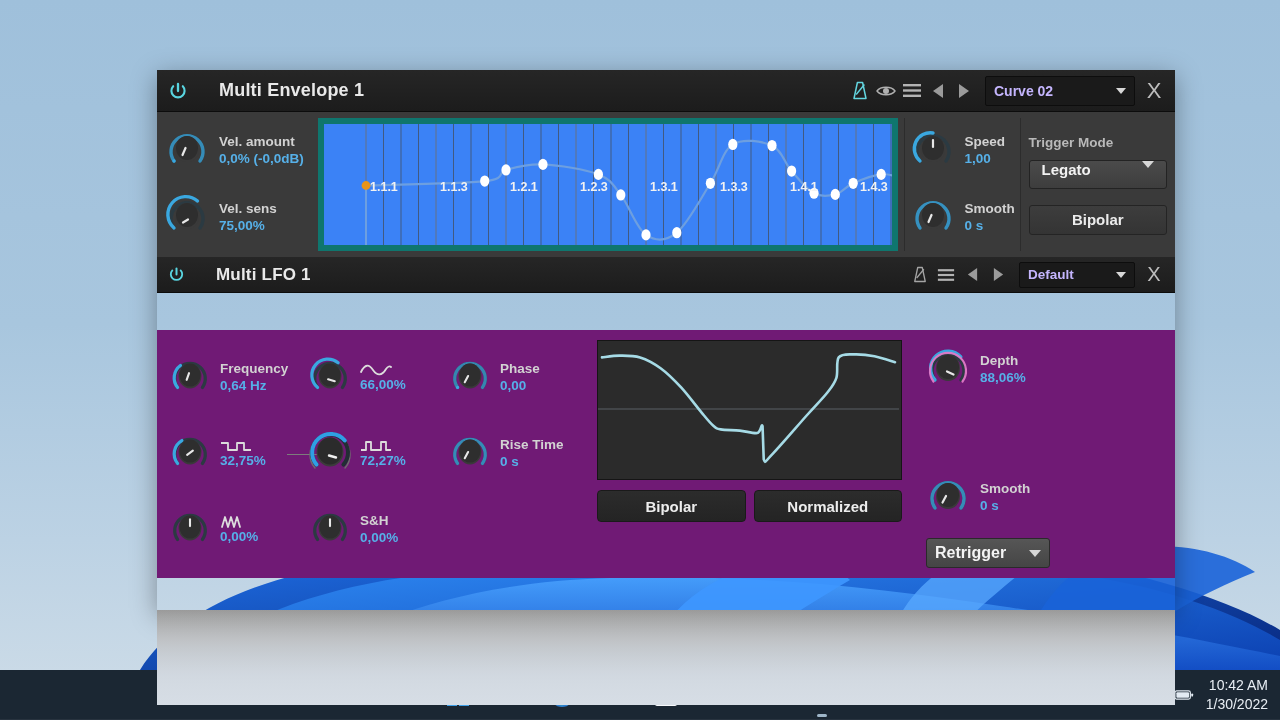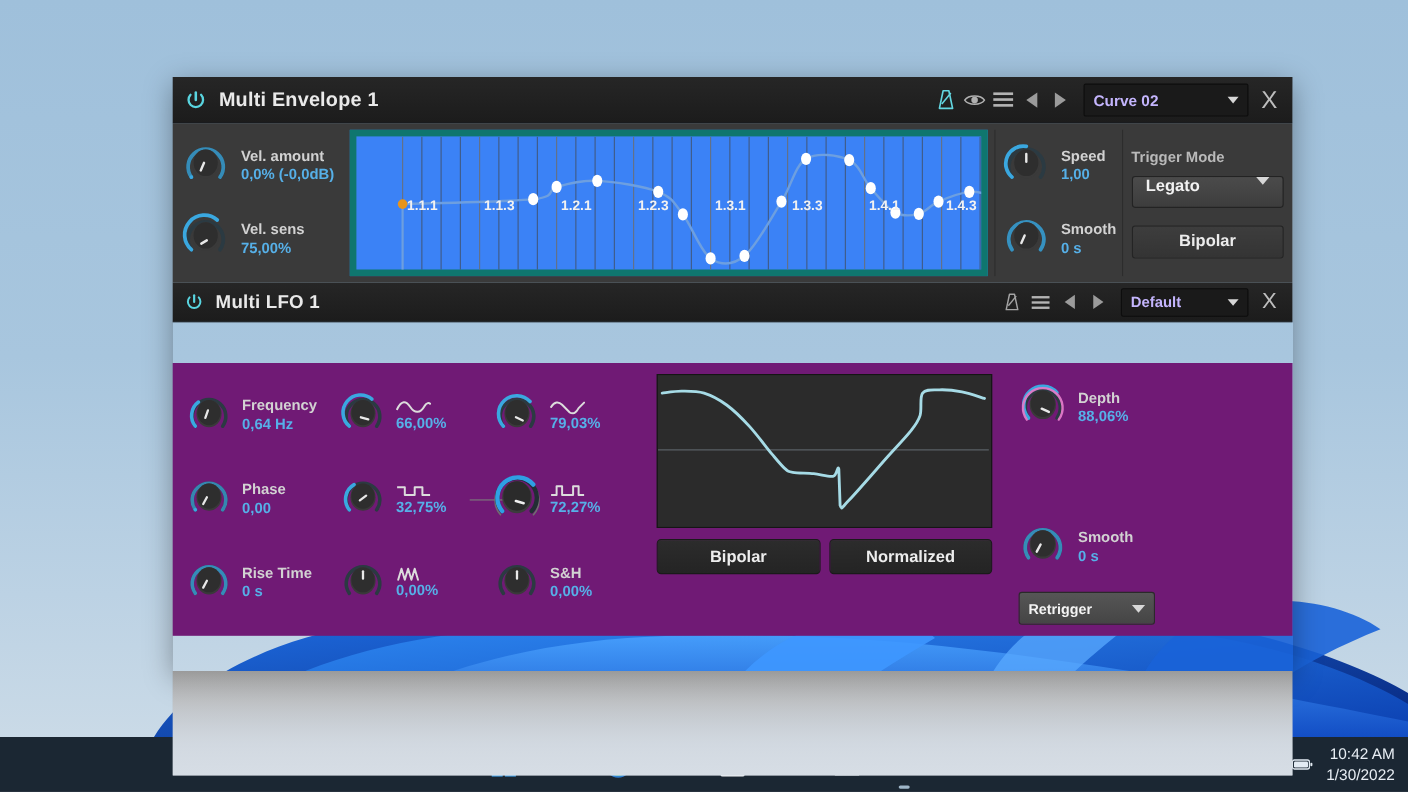--- a/index.html
+++ b/index.html
@@ -31,21 +31,21 @@
   #plugin-window {
     position:absolute; left:157px; top:70px; width:1018px; height:540px;
     box-shadow:0 6px 24px rgba(0,0,0,.35);
   }
   .panel-bar {
     height:42px; background:linear-gradient(180deg,#262626,#1c1c1c);
     display:flex; align-items:center; padding:0 6px 0 10px; position:relative;
     border-bottom:1px solid #0c0c0c;
   }
   .power-btn { width:22px; height:22px; margin-right:10px; cursor:pointer; flex:0 0 auto; }
-  .panel-title { color:#e9e9e9; font-size:18px; font-weight:bold; letter-spacing:.2px; white-space:nowrap; }
+  .panel-title { color:#e9e9e9; font-size:18px; font-weight:bold; letter-spacing:.2px; white-space:nowrap;margin-left:20px; }
   .bar-spacer { flex:1 1 auto; }
   .bar-ico { width:26px; height:24px; display:flex; align-items:center; justify-content:center; cursor:pointer; flex:0 0 auto; }
   .preset-box {
     width:150px; height:30px; margin-left:8px; background:#1a1a1a; border:1px solid #0d0d0d; border-radius:2px;
     display:flex; align-items:center; padding:0 8px; cursor:pointer;
   }
   .preset-box .pname { color:#c4b5fd; font-size:14px; font-weight:bold; flex:1 1 auto; white-space:nowrap; overflow:hidden; }
   .caret { width:0;height:0;border-left:6px solid transparent;border-right:6px solid transparent;border-top:7px solid #d7d7d7; }
   .caret.sm { border-left-width:5px;border-right-width:5px;border-top-width:6px; }
   .close-x { width:30px; height:30px; margin-left:4px; display:flex;align-items:center;justify-content:center;cursor:pointer;color:#bdbdbd;font-size:22px;font-weight:300; }
@@ -90,21 +90,21 @@
   .wave-ico { display:block; }
   #lfo-scope-wrap { width:305px; display:flex; flex-direction:column; gap:10px; }
   #lfo-scope { height:140px; background:#2b2b2b; border:1px solid #151515; position:relative; overflow:hidden; }
   #lfo-scope svg { display:block; }
   #lfo-buttons { display:flex; gap:8px; }
   #lfo-buttons .btn-dark { flex:1 1 0; }
   #lfo-right { flex:1 1 auto; display:flex; flex-direction:column; padding-left:16px; }
   #lfo-right-knobs { flex:1 1 auto; display:flex; flex-direction:column; justify-content:space-between; gap:22px; padding-top:6px; }
   #retrigger-row { display:flex; align-items:flex-end; height:46px; }
   #retrigger { width:124px; height:30px; background:linear-gradient(180deg,#565656,#454545); border:1px solid #2a2a2a; border-radius:3px; display:flex; align-items:center; padding:0 8px; cursor:pointer; }
-  #retrigger .dval { color:#f4f4f4; font-size:13px; font-weight:bold; flex:1 1 auto; }
+  #retrigger .dval { color:#f4f4f4; font-size:16px; font-weight:bold; flex:1 1 auto; }
 
   
   #reflection {
     position:absolute; left:0; top:540px; width:1018px; height:95px; overflow:hidden;
     background:linear-gradient(180deg,#9a9a9a 0%, #b6b6b6 30%, #cfd6dd 70%, #d8dfe6 100%);
   }
   #reflection-mask {
     position:absolute; inset:0;
     background:linear-gradient(180deg, rgba(200,205,212,0) 0%, rgba(205,212,220,.55) 45%, rgba(214,221,229,.95) 100%);
     pointer-events:none;
@@ -526,37 +526,20 @@
           </svg>
         </div>
         <div class="klabels">
           <svg class="wave-ico" width="32" height="14" viewBox="0 0 32 14">
             <path d="M1,9 C5,1 9,1 13,7 C17,13 22,13 26,6 C28,3 30,3 31,4" stroke="#dcdcdc" stroke-width="1.8" fill="none" stroke-linecap="round"></path>
           </svg>
           <div class="kvalue">66,00%</div>
         </div>
       </div>
 
-      <div class="kcell">
-        <div class="knob">
-          <svg width="42" height="42" viewBox="0 0 44 44">
-            <path d="M9,34 A16,16 0 1 1 35,34" stroke="#2b3a42" stroke-width="3.4" fill="none" stroke-linecap="round"></path>
-            <path d="M9,34 A16,16 0 1 1 34.4,10.5" stroke="#3aa8e0" stroke-width="3.4" fill="none" stroke-linecap="round"></path>
-            <ellipse cx="22" cy="22" rx="12" ry="13" fill="#3a3a3a"></ellipse>
-              <ellipse cx="22" cy="21" rx="11" ry="12" fill="#2e2e2e"></ellipse>
-            <path d="M21,25.5 L27.5,28.5" stroke="#e8e8e8" stroke-width="2.2" stroke-linecap="round"></path>
-          </svg>
-        </div>
-        <div class="klabels">
-          <svg class="wave-ico" width="32" height="14" viewBox="0 0 32 14">
-            <path d="M1,7 C4,2 8,2 11,5 L18,12 C21,14 24,12 26,8 L31,3" stroke="#dcdcdc" stroke-width="1.8" fill="none" stroke-linecap="round" stroke-linejoin="round"></path>
-          </svg>
-          <div class="kvalue">79,03%</div>
-        </div>
-      </div>
 
       <div class="kcell">
         <div class="knob">
           <svg width="42" height="42" viewBox="0 0 44 44">
             <path d="M9,34 A16,16 0 1 1 35,34" stroke="#2b3a42" stroke-width="3.4" fill="none" stroke-linecap="round"></path>
             <path d="M9,34 A16,16 0 0 1 9,34" stroke="#3aa8e0" stroke-width="3.4" fill="none" stroke-linecap="round"></path>
             <path d="M9,34 A16,16 0 1 1 35,34" stroke="#3aa8e0" stroke-width="3.4" fill="none" stroke-linecap="round" opacity=".7"></path>
             <ellipse cx="22" cy="22" rx="12" ry="13" fill="#3a3a3a"></ellipse>
               <ellipse cx="22" cy="21" rx="11" ry="12" fill="#2e2e2e"></ellipse>
             <path d="M16.5,28.5 L20,22" stroke="#e8e8e8" stroke-width="2.2" stroke-linecap="round"></path>

